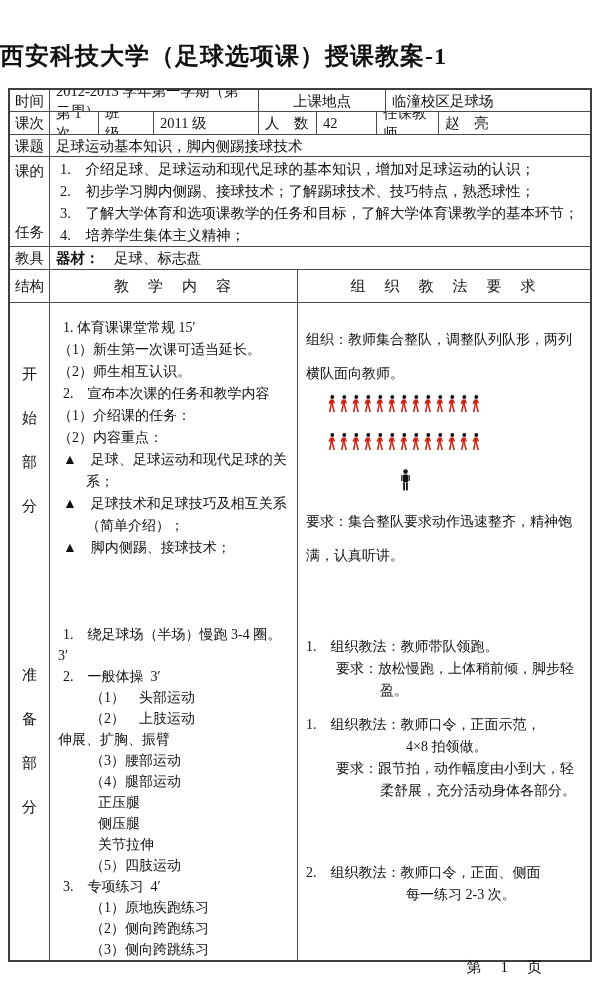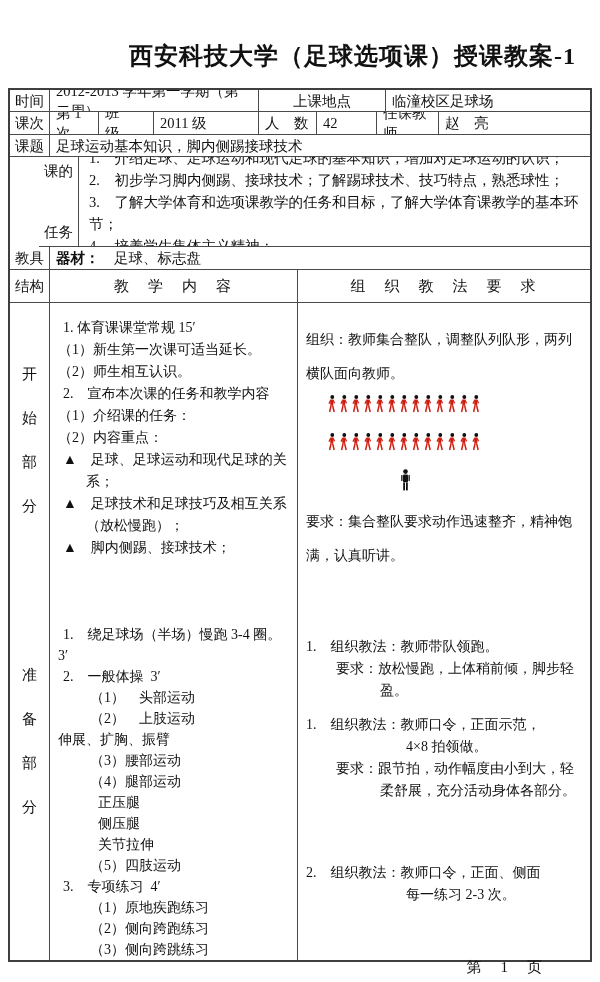--- a/index.html
+++ b/index.html
@@ -2,39 +2,39 @@
 <html><head>
 <meta charset="utf-8">
 <style>
   * { margin:0; padding:0; box-sizing:border-box; }
   html,body { background:#ffffff; }
   body {
     width:600px; height:982px; position:relative; overflow:hidden;
     font-family:"Liberation Serif","DejaVu Serif",serif; color:#111;
   }
   .page-title {
-    position:absolute; top:40px; left:8px; width:568px;
-    text-align:right; font-size:24px; font-weight:bold; letter-spacing:1px;
+    position:absolute; top:40px; left:0; width:568px;
+    text-align:left; font-size:24px; font-weight:bold; letter-spacing:1px;
   }
   .doc-table {
     position:absolute; left:8px; top:88px; width:584px;
     border:2px solid #3f3f3f; background:#fff;
   }
   .row { display:flex; border-bottom:1px solid #4a4a4a; align-items:stretch; }
   .row:last-child { border-bottom:none; }
   .cell {
     border-right:1px solid #4a4a4a; font-size:14.5px; line-height:20px;
     display:flex; align-items:center; padding:1px 6px; overflow:hidden;
   }
   .cell:last-child { border-right:none; }
   .lab { justify-content:center; text-align:center; padding:1px 2px; }
   .w40 { width:40px; flex:none; }
   .grow { flex:1; }
   .r1 { height:22px; } .r2 { height:23px; } .r3 { height:22px; }
-  .r4 { height:90px;margin-left:29px; } .r5 { height:23px; } .r6 { height:33px; }
+  .r4 { height:90px; } .r5 { height:23px; } .r6 { height:33px; }
   .r7 { min-height:657px; }
   .tasks-label { flex-direction:column; justify-content:space-between; padding:4px 2px; }
   .tasks-cell { flex-direction:column; align-items:stretch; justify-content:center; }
   .tasks-cell div { line-height:22px; padding-left:4px; }
   .hdr { justify-content:center; font-size:15px; letter-spacing:2px; }
   .struct-col { flex-direction:column; align-items:center; justify-content:flex-start; padding:0; }
   .vchar { height:44px; width:100%; display:flex; align-items:center; justify-content:center; font-size:15px; }
   .g1 { margin-top:49px; } .g2 { margin-top:125px; }
   .content-col, .org-col { flex-direction:column; align-items:stretch; justify-content:flex-start; padding:14px 4px 0 4px; }
   .content-col { width:248px; flex:none; }
@@ -140,21 +140,21 @@
 
       <div class="tline m0">1. 体育课课堂常规 15′</div>
           <div class="tline m1">（1）新生第一次课可适当延长。</div>
           <div class="tline m1">（2）师生相互认识。</div>
           <div class="tline m0">2.　宣布本次课的任务和教学内容</div>
           <div class="tline m1">（1）介绍课的任务：</div>
           <div class="tline m1">（2）内容重点：</div>
           <div class="tline m0">▲　足球、足球运动和现代足球的关</div>
           <div class="tline m2">系；</div>
           <div class="tline m0">▲　足球技术和足球技巧及相互关系</div>
-          <div class="tline m2">（放松慢跑）；</div>
+          <div class="tline m2">（简单介绍）；</div>
           <div class="tline m0">▲　脚内侧踢、接球技术；</div>
         </div>
       <div class="sec2-mid">
 
       <div class="tline m0">1.　绕足球场（半场）慢跑 3-4 圈。</div>
           <div class="tline m1">3′</div>
           <div class="tline m0">2.　一般体操  3′</div>
           <div class="tline m3">（1）　头部运动</div>
           <div class="tline m3">（2）　上肢运动</div>
           <div class="tline m1">伸展、扩胸、振臂</div>

